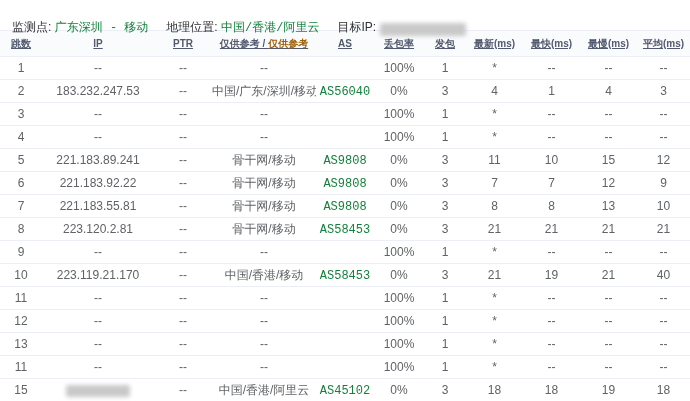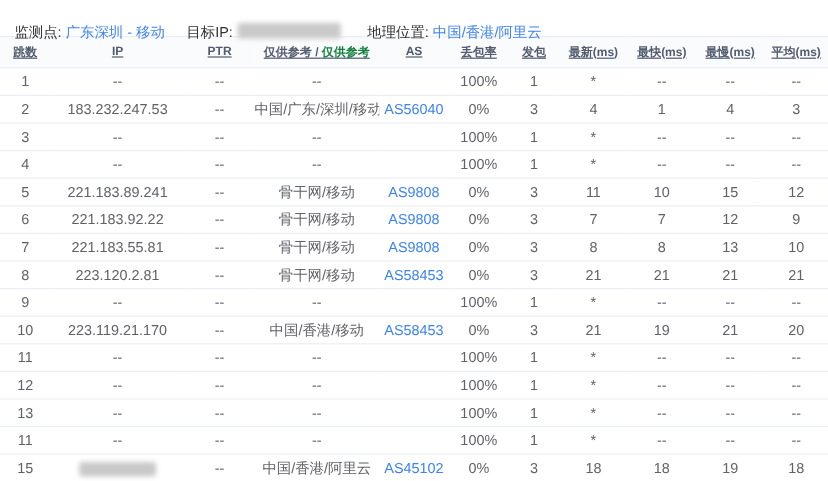--- a/index.html
+++ b/index.html
@@ -11,22 +11,22 @@
     background:#ffffff;
   }
   .topbar {
     height:30px;
     display:flex;
     align-items:center;
     padding:0 12px;
     white-space:nowrap;
   }
   .topbar .label { color:#303133; }
-  .topbar .group { margin-right:18px; display:flex; align-items:flex-start;margin-top:25px; }
-  .link { color:#3b82f6; cursor:pointer; text-decoration:none; }
+  .topbar .group { margin-right:18px; display:flex; align-items:flex-end;margin-top:25px; }
+  .link { color:#15803d; cursor:pointer; text-decoration:none;font-family:Liberation Mono, monospace; }
   .redacted {
     display:inline-block;
     width:86px; height:13px;
     background:#c9c9c9;
     border-radius:2px;
     filter:blur(2px);
     vertical-align:middle;
     margin:0 4px;
   }
   .redacted.cell { width:64px; height:12px; }
@@ -50,35 +50,35 @@
   }
   tbody td {
     height:23px;
     text-align:center;
     border-bottom:1px solid #ebeef5;
     font-size:12px;
     color:#606266;
     white-space:nowrap;
     overflow:hidden;
   }
-  .note { color:#15803d; font-weight:bold; }
+  .note { color:#a16207; font-weight:bold; }
 </style>
 </head>
 <body>
 
 <div class="topbar">
   <span class="group">
     <span class="label">监测点:</span>&nbsp;<a class="link">广东深圳 - 移动</a>
   </span>
   <span class="group">
+    <span class="label">地理位置:</span>&nbsp;<a class="link">中国/香港/阿里云</a>
+  </span>
+  <span class="group">
     <span class="label">目标IP:</span>
     <span class="redacted"></span>
-  </span>
-  <span class="group">
-    <span class="label">地理位置:</span>&nbsp;<a class="link">中国/香港/阿里云</a>
   </span>
 </div>
 
 <table>
   <colgroup>
     <col style="width:42px">
       <col style="width:112px">
       <col style="width:58px">
     <col style="width:104px">
       <col style="width:58px">
@@ -226,21 +226,21 @@
         <td>10</td>
         <td>223.119.21.170</td>
         <td>--</td>
         <td>中国/香港/移动</td>
         <td><span class="link">AS58453</span></td>
         <td>0%</td>
         <td>3</td>
         <td>21</td>
         <td>19</td>
         <td>21</td>
-        <td>20</td>
+        <td>40</td>
       </tr>
       <tr>
         <td>11</td>
         <td>--</td>
         <td>--</td>
         <td>--</td>
         <td></td>
         <td>100%</td>
         <td>1</td>
         <td>*</td>

